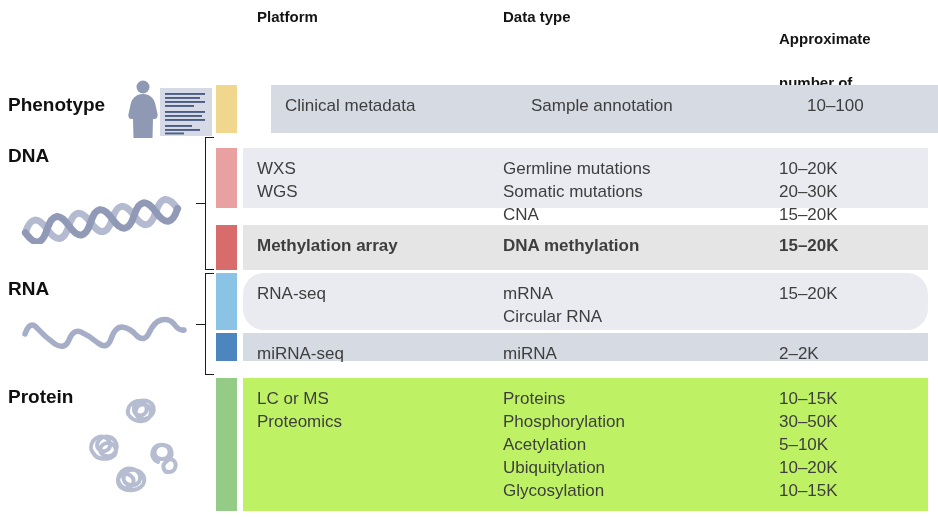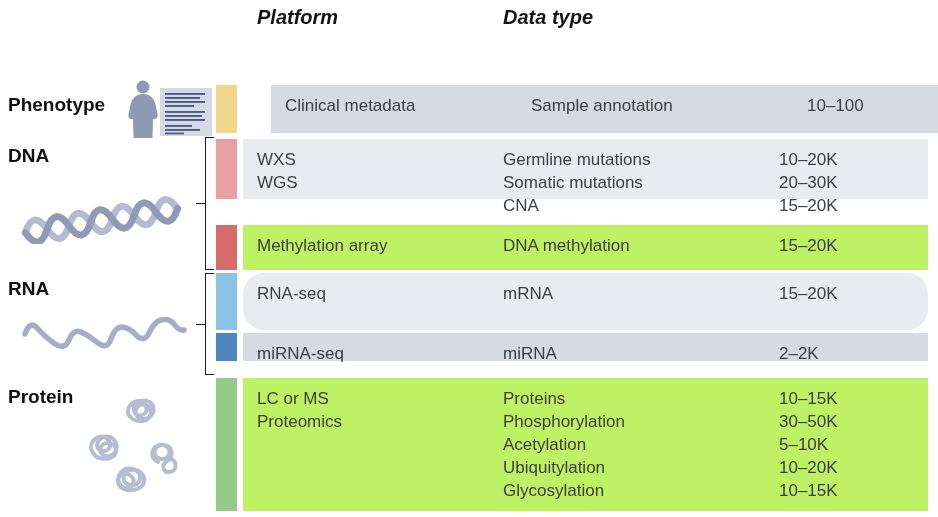--- a/index.html
+++ b/index.html
@@ -1,22 +1,22 @@
 <!DOCTYPE html>
 <html><head>
 <meta charset="utf-8">
 <style>
   html,body{margin:0;padding:0;background:#ffffff;}
   .canvas{
     position:relative;width:938px;height:517px;background:#ffffff;
     font-family:"Liberation Sans","DejaVu Sans",sans-serif;overflow:hidden;
   }
   .col-header{
-    position:absolute;top:6px;font-size:20px;font-weight:700;color:#141414;
-    line-height:22px;white-space:pre-line;font-style:italic;
+    position:absolute;top:6px;font-size:15px;font-weight:700;color:#141414;
+    line-height:22px;white-space:pre-line;
   }
   .cat-label{
     position:absolute;left:8px;font-size:19px;font-weight:700;color:#101010;
   }
   .row{position:absolute;left:216px;width:712px;}
   .strip{position:absolute;left:0;top:0;width:21px;height:100%;}
   .cell{position:absolute;left:27px;top:0;width:685px;height:100%;}
   .col{position:absolute;top:9px;font-size:17px;color:#3e3e3e;line-height:23px;}
   .col-platform{left:14px;}
   .col-dtype{left:260px;}
@@ -29,20 +29,25 @@
   .bracket-tick{position:absolute;width:9px;height:0;border-top:1.5px solid #1b1b1b;}
   .icon-abs{position:absolute;}
 </style>
 </head>
 <body>
 
 <div class="canvas">
 
   <div class="col-header" style="left:257px">Platform</div>
   <div class="col-header" style="left:503px">Data type</div>
+  <div class="col-header" style="left:779px">
+    <div>Approximate</div>
+    <div>number of</div>
+    <div>features</div>
+  </div>
 
   <div class="cat-label" style="top:94px">Phenotype</div>
   <div class="cat-label" style="top:145px">DNA</div>
   <div class="cat-label" style="top:278px">RNA</div>
   <div class="cat-label" style="top:386px">Protein</div>
 
   <svg class="icon-abs" style="left:122px;top:80px" width="92" height="58" viewBox="0 0 92 58">
     <rect x="38" y="8" width="52" height="48" fill="#d5dae6"></rect>
     <g fill="#4c5c84">
       <rect x="43" y="13" width="40" height="1.9"></rect>
@@ -96,21 +101,21 @@
       </div>
       <div class="col col-dtype">
         <div>Sample annotation</div>
       </div>
       <div class="col col-feat">
         <div>10–100</div>
       </div>
     </div>
   </div>
 
-  <div class="row" style="top:139px;height:60px">
+  <div class="row" style="top:148px;height:60px">
     <div class="strip" style="background: rgb(232, 160, 160);"></div>
     <div class="cell" style="background: rgb(233, 235, 241);">
       <div class="col col-platform">
         <div>WXS</div>
         <div>WGS</div>
       </div>
       <div class="col col-dtype">
         <div>Germline mutations</div>
         <div>Somatic mutations</div>
         <div>CNA</div>
@@ -118,41 +123,42 @@
       <div class="col col-feat">
         <div>10–20K</div>
         <div>20–30K</div>
         <div>15–20K</div>
       </div>
     </div>
   </div>
 
   <div class="row" style="top:225px;height:45px">
     <div class="strip" style="background: rgb(215, 108, 106);"></div>
-    <div class="cell" style="background: #bef264;">
+    <div class="cell" style="background: #e5e5e5; font-weight: bold;">
       <div class="col col-platform">
         <div>Methylation array</div>
       </div>
       <div class="col col-dtype">
         <div>DNA methylation</div>
       </div>
       <div class="col col-feat">
         <div>15–20K</div>
       </div>
     </div>
   </div>
 
   <div class="row" style="top:273px;height:57px">
     <div class="strip" style="background: rgb(138, 195, 230);"></div>
     <div class="cell" style="background: rgb(233, 235, 241); border-radius: 21px;">
       <div class="col col-platform">
         <div>RNA-seq</div>
       </div>
       <div class="col col-dtype">
         <div>mRNA</div>
+        <div>Circular RNA</div>
       </div>
       <div class="col col-feat">
         <div>15–20K</div>
       </div>
     </div>
   </div>
 
   <div class="row" style="top:333px;height:28px">
     <div class="strip" style="background: rgb(77, 134, 191);"></div>
     <div class="cell" style="background: rgb(214, 218, 227);">

